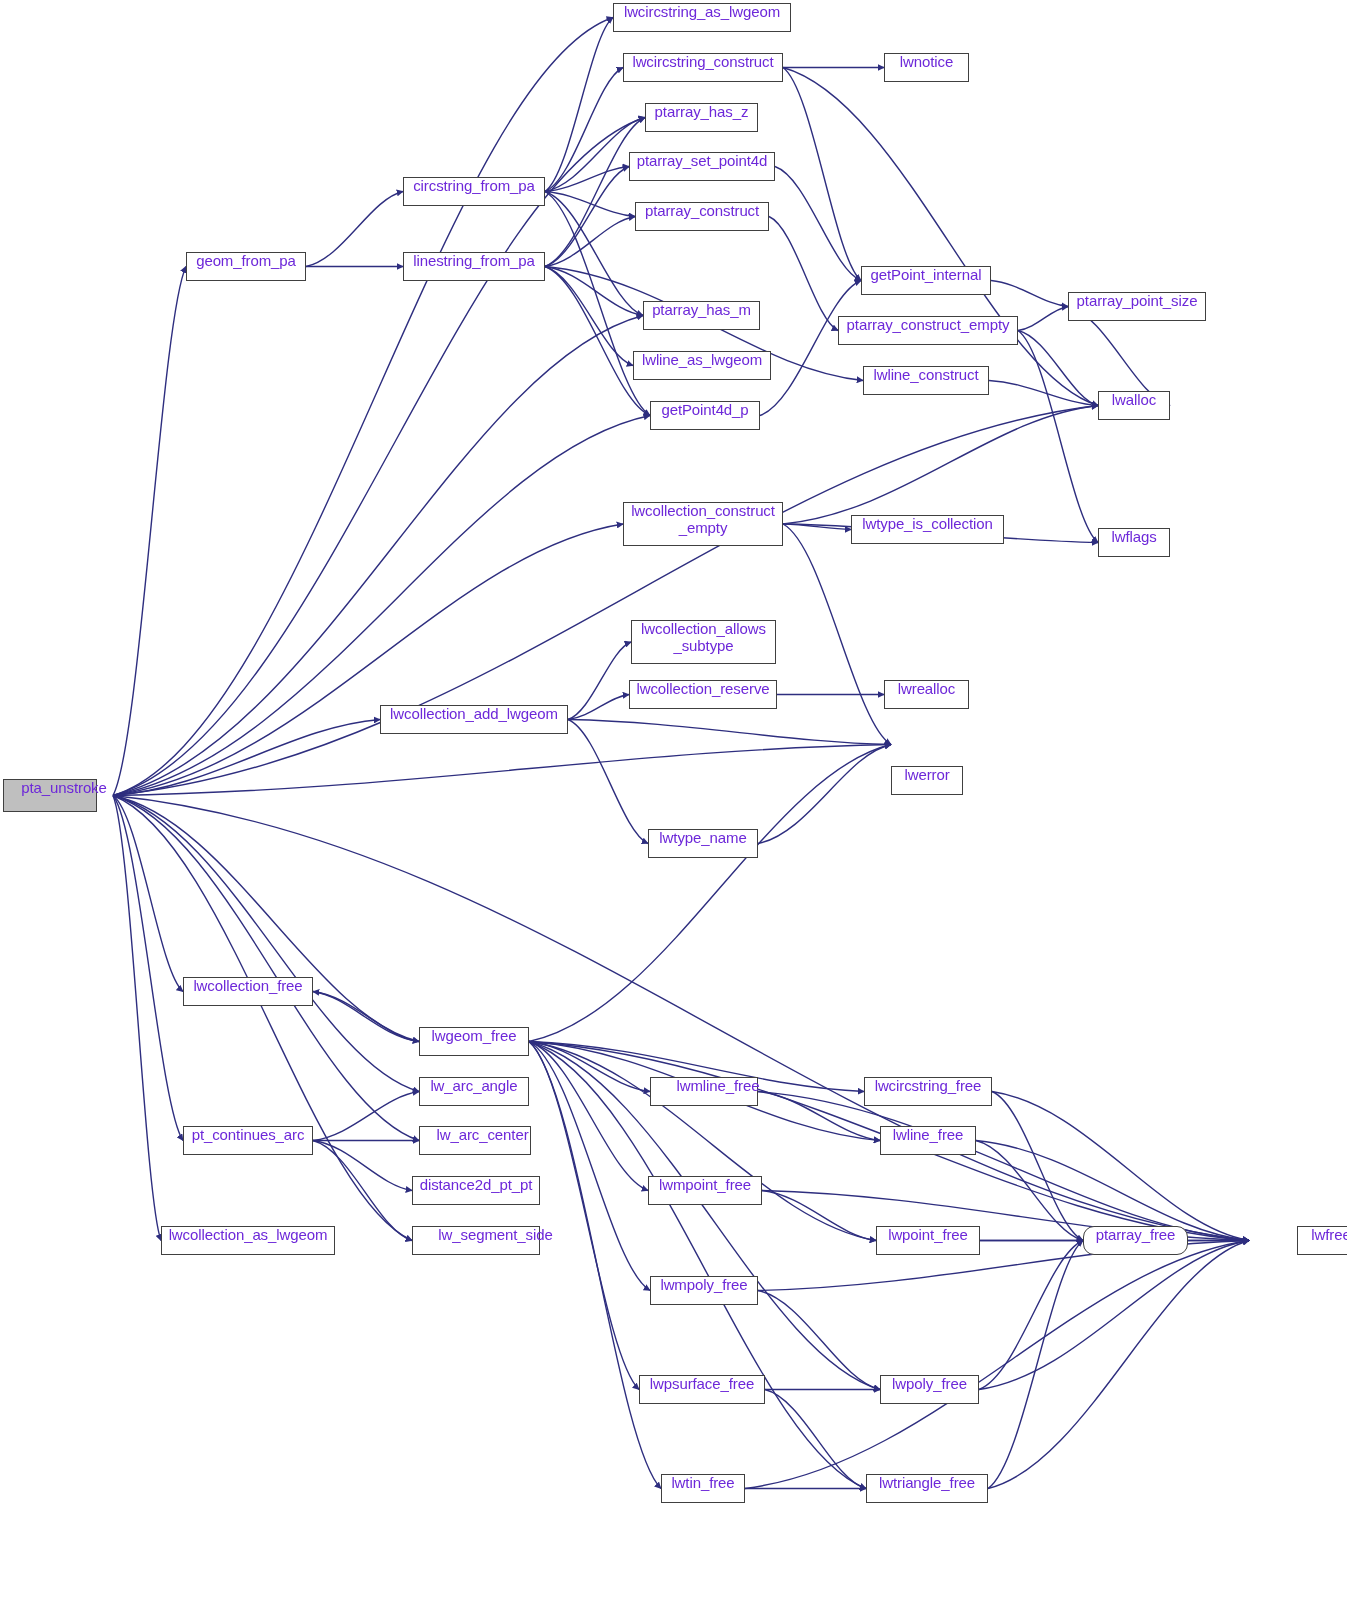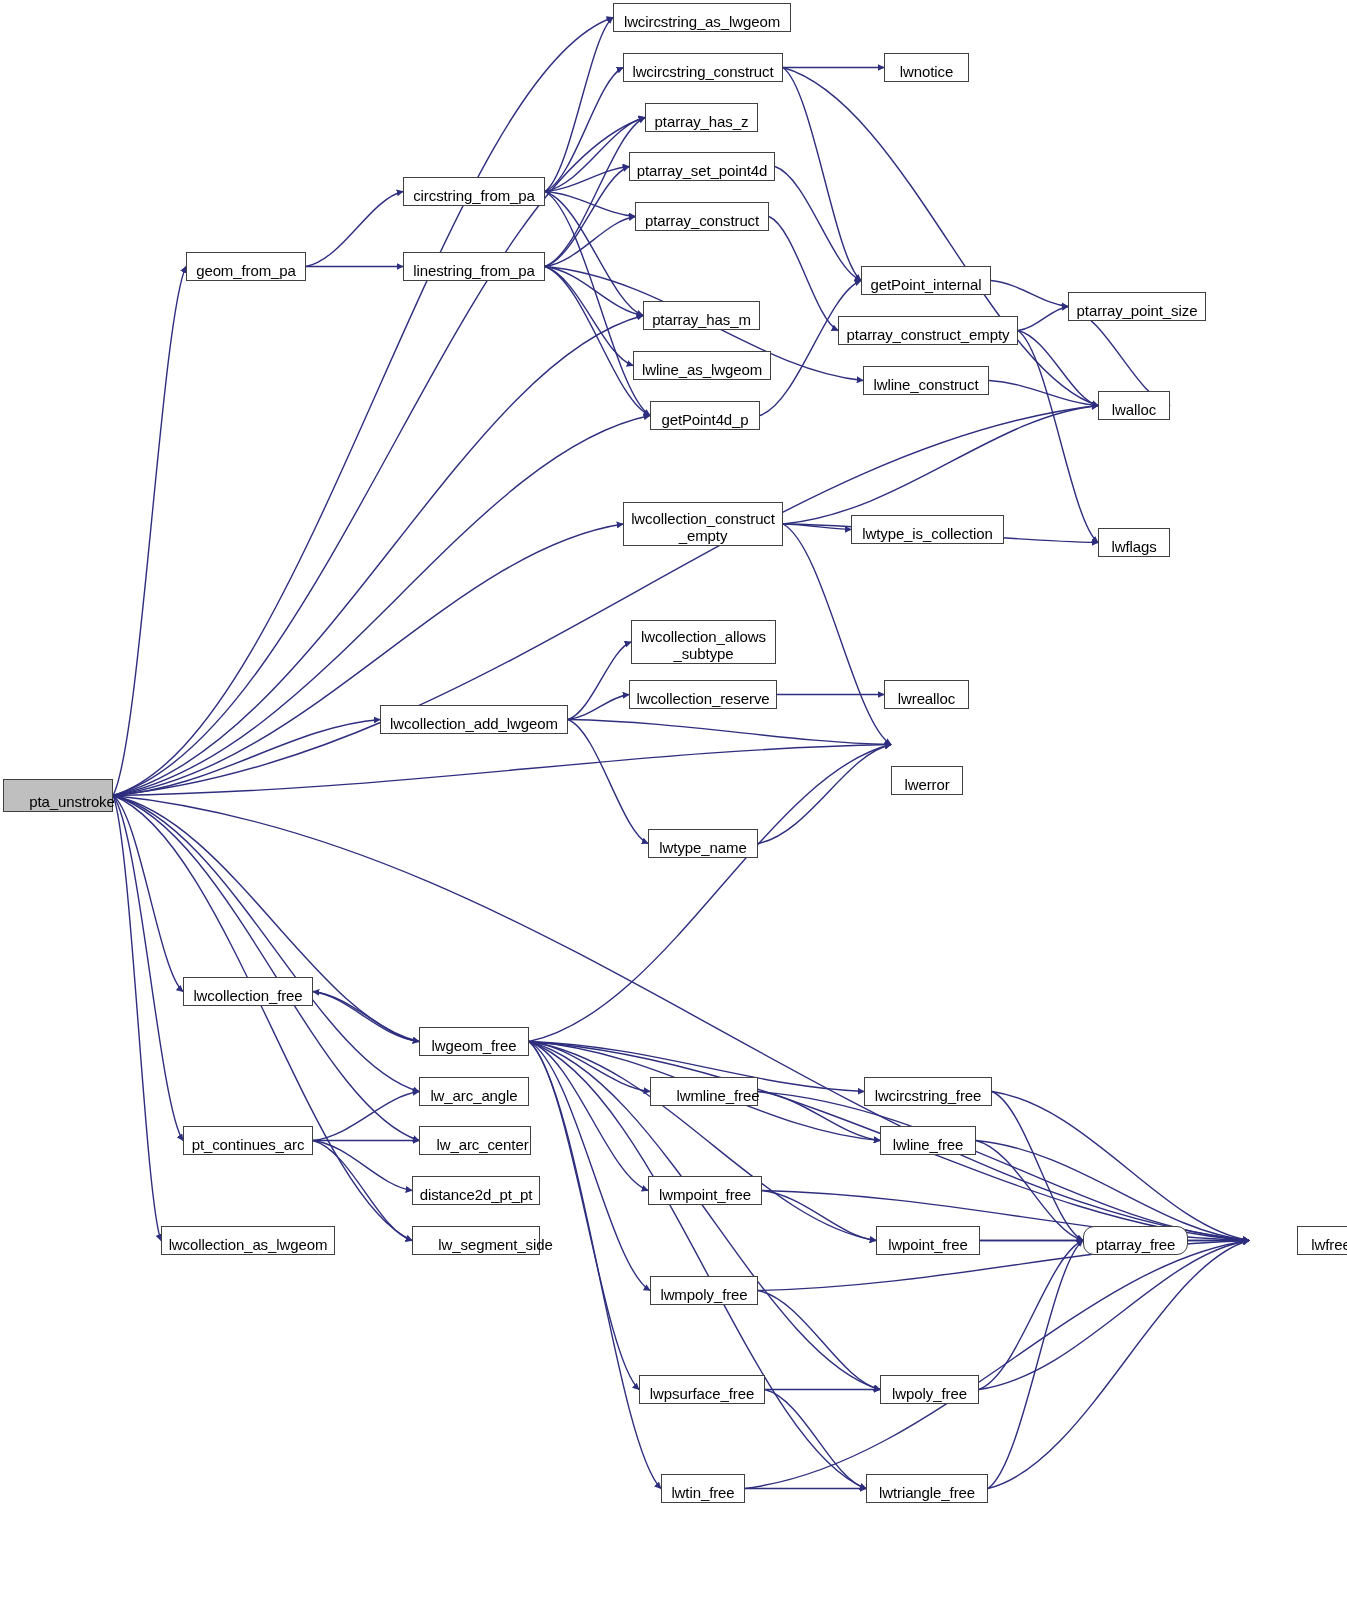--- a/index.html
+++ b/index.html
@@ -1,21 +1,21 @@
 <!DOCTYPE html>
 <html><head>
 <meta charset="utf-8">
 <style>
   html,body{margin:0;padding:0;background:#ffffff;}
   body{font-family:"Liberation Sans",sans-serif;}
   #canvas{position:relative;width:1347px;height:1601px;background:#ffffff;overflow:hidden;}
   #edges{position:absolute;left:0;top:0;width:1347px;height:1601px;}
   .node{position:absolute;box-sizing:border-box;background:#ffffff;border:1px solid #404040;
-        display:flex;align-items:flex-end;justify-content:center;text-align:center;
-        font-family:"Liberation Sans",sans-serif;font-size:15px;color:#000000;line-height:1.12;
+        display:flex;align-items:flex-start;justify-content:center;text-align:center;
+        font-family:"Liberation Sans",sans-serif;font-size:15px;color:#6d28d9;line-height:1.12;
         white-space:pre-line;letter-spacing:-0.1px;}
   .node.highlight{background:#bfbfbf;border-color:#404040;}
   .node span{display:block;pointer-events:none;}
 </style>
 </head>
 <body>
 
 <div id="canvas">
   <svg id="edges" viewBox="0 0 1347 1601" xmlns="http://www.w3.org/2000/svg">
       <defs>
@@ -112,21 +112,21 @@
       <path d="M765,1389.5 C808.7,1389.5 840.9,1389.5 880,1389.5" fill="none" stroke="#2e2e7f" stroke-width="1.4" marker-end="url(#ah)"></path>
       <path d="M765,1389.5 C803.38,1399.301 831.66,1478.699 866,1488.5" fill="none" stroke="#2e2e7f" stroke-width="1.4" marker-end="url(#ah)"></path>
       <path d="M979,1389.5 C1018.52,1374.749 1047.64,1255.251 1083,1240.5" fill="none" stroke="#2e2e7f" stroke-width="1.4" marker-end="url(#ah)"></path>
       <path d="M979,1389.5 C1081.6,1374.749 1157.2,1255.251 1249,1240.5" fill="none" stroke="#2e2e7f" stroke-width="1.4" marker-end="url(#ah)"></path>
       <path d="M745,1488.5 C790.98,1488.5 824.86,1488.5 866,1488.5" fill="none" stroke="#2e2e7f" stroke-width="1.4" marker-end="url(#ah)"></path>
       <path d="M745,1488.5 C936.52,1463.948 1077.64,1265.052 1249,1240.5" fill="none" stroke="#2e2e7f" stroke-width="1.4" marker-end="url(#ah)"></path>
       <path d="M988,1488.5 C1024.1,1463.948 1050.7,1265.052 1083,1240.5" fill="none" stroke="#2e2e7f" stroke-width="1.4" marker-end="url(#ah)"></path>
       <path d="M988,1488.5 C1087.18,1463.948 1160.26,1265.052 1249,1240.5" fill="none" stroke="#2e2e7f" stroke-width="1.4" marker-end="url(#ah)"></path>
     </svg>
   <div id="nodes">
-      <div class="node highlight" style="left: 3px; top: 779px; width: 110px; height: 33px; padding-left: 28px;"><span>pta_unstroke</span></div>
+      <div class="node highlight" style="left: 3px; top: 779px; width: 94px; height: 33px; padding-left: 28px;"><span>pta_unstroke</span></div>
       <div class="node" style="left: 186px; top: 252px; width: 120px; height: 29px;"><span>geom_from_pa</span></div>
       <div class="node" style="left: 403px; top: 177px; width: 142px; height: 29px;"><span>circstring_from_pa</span></div>
       <div class="node" style="left: 403px; top: 252px; width: 142px; height: 29px;"><span>linestring_from_pa</span></div>
       <div class="node" style="left: 613px; top: 3px; width: 178px; height: 29px;"><span>lwcircstring_as_lwgeom</span></div>
       <div class="node" style="left: 623px; top: 53px; width: 160px; height: 29px;"><span>lwcircstring_construct</span></div>
       <div class="node" style="left: 884px; top: 53px; width: 85px; height: 29px;"><span>lwnotice</span></div>
       <div class="node" style="left: 645px; top: 103px; width: 113px; height: 29px;"><span>ptarray_has_z</span></div>
       <div class="node" style="left: 629px; top: 152px; width: 146px; height: 29px;"><span>ptarray_set_point4d</span></div>
       <div class="node" style="left: 635px; top: 202px; width: 134px; height: 29px;"><span>ptarray_construct</span></div>
       <div class="node" style="left: 643px; top: 301px; width: 117px; height: 29px;"><span>ptarray_has_m</span></div>

